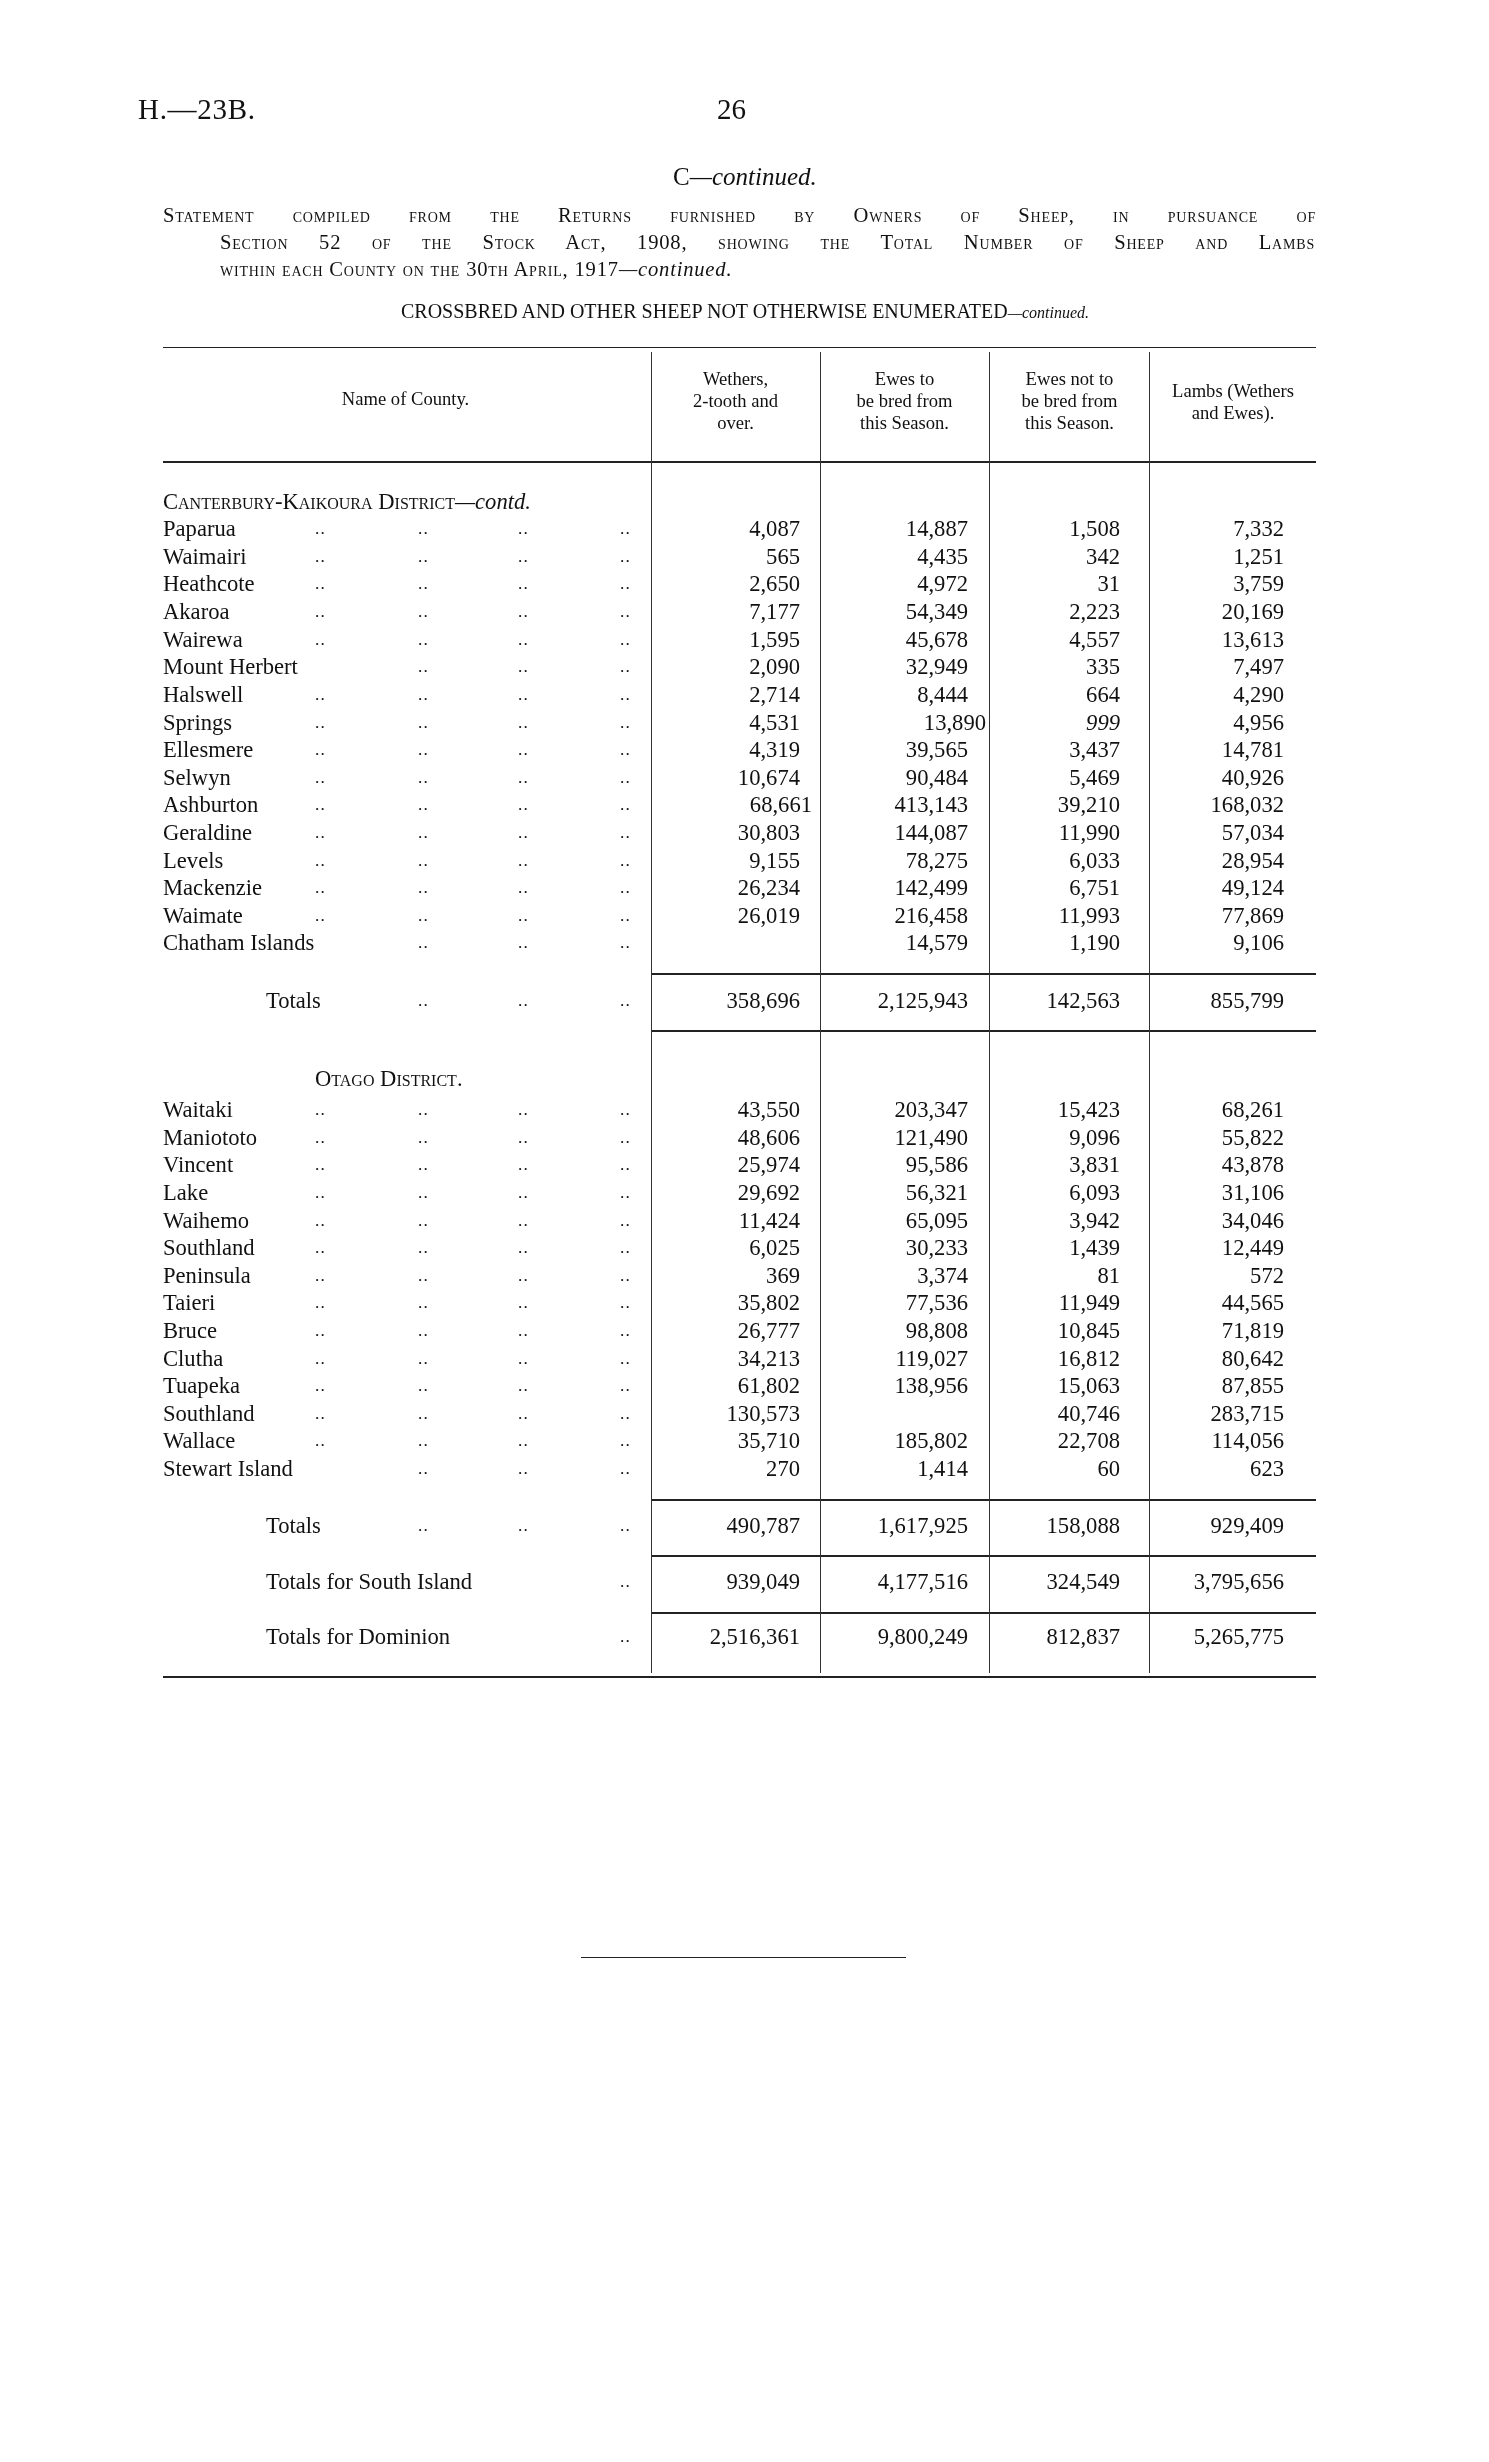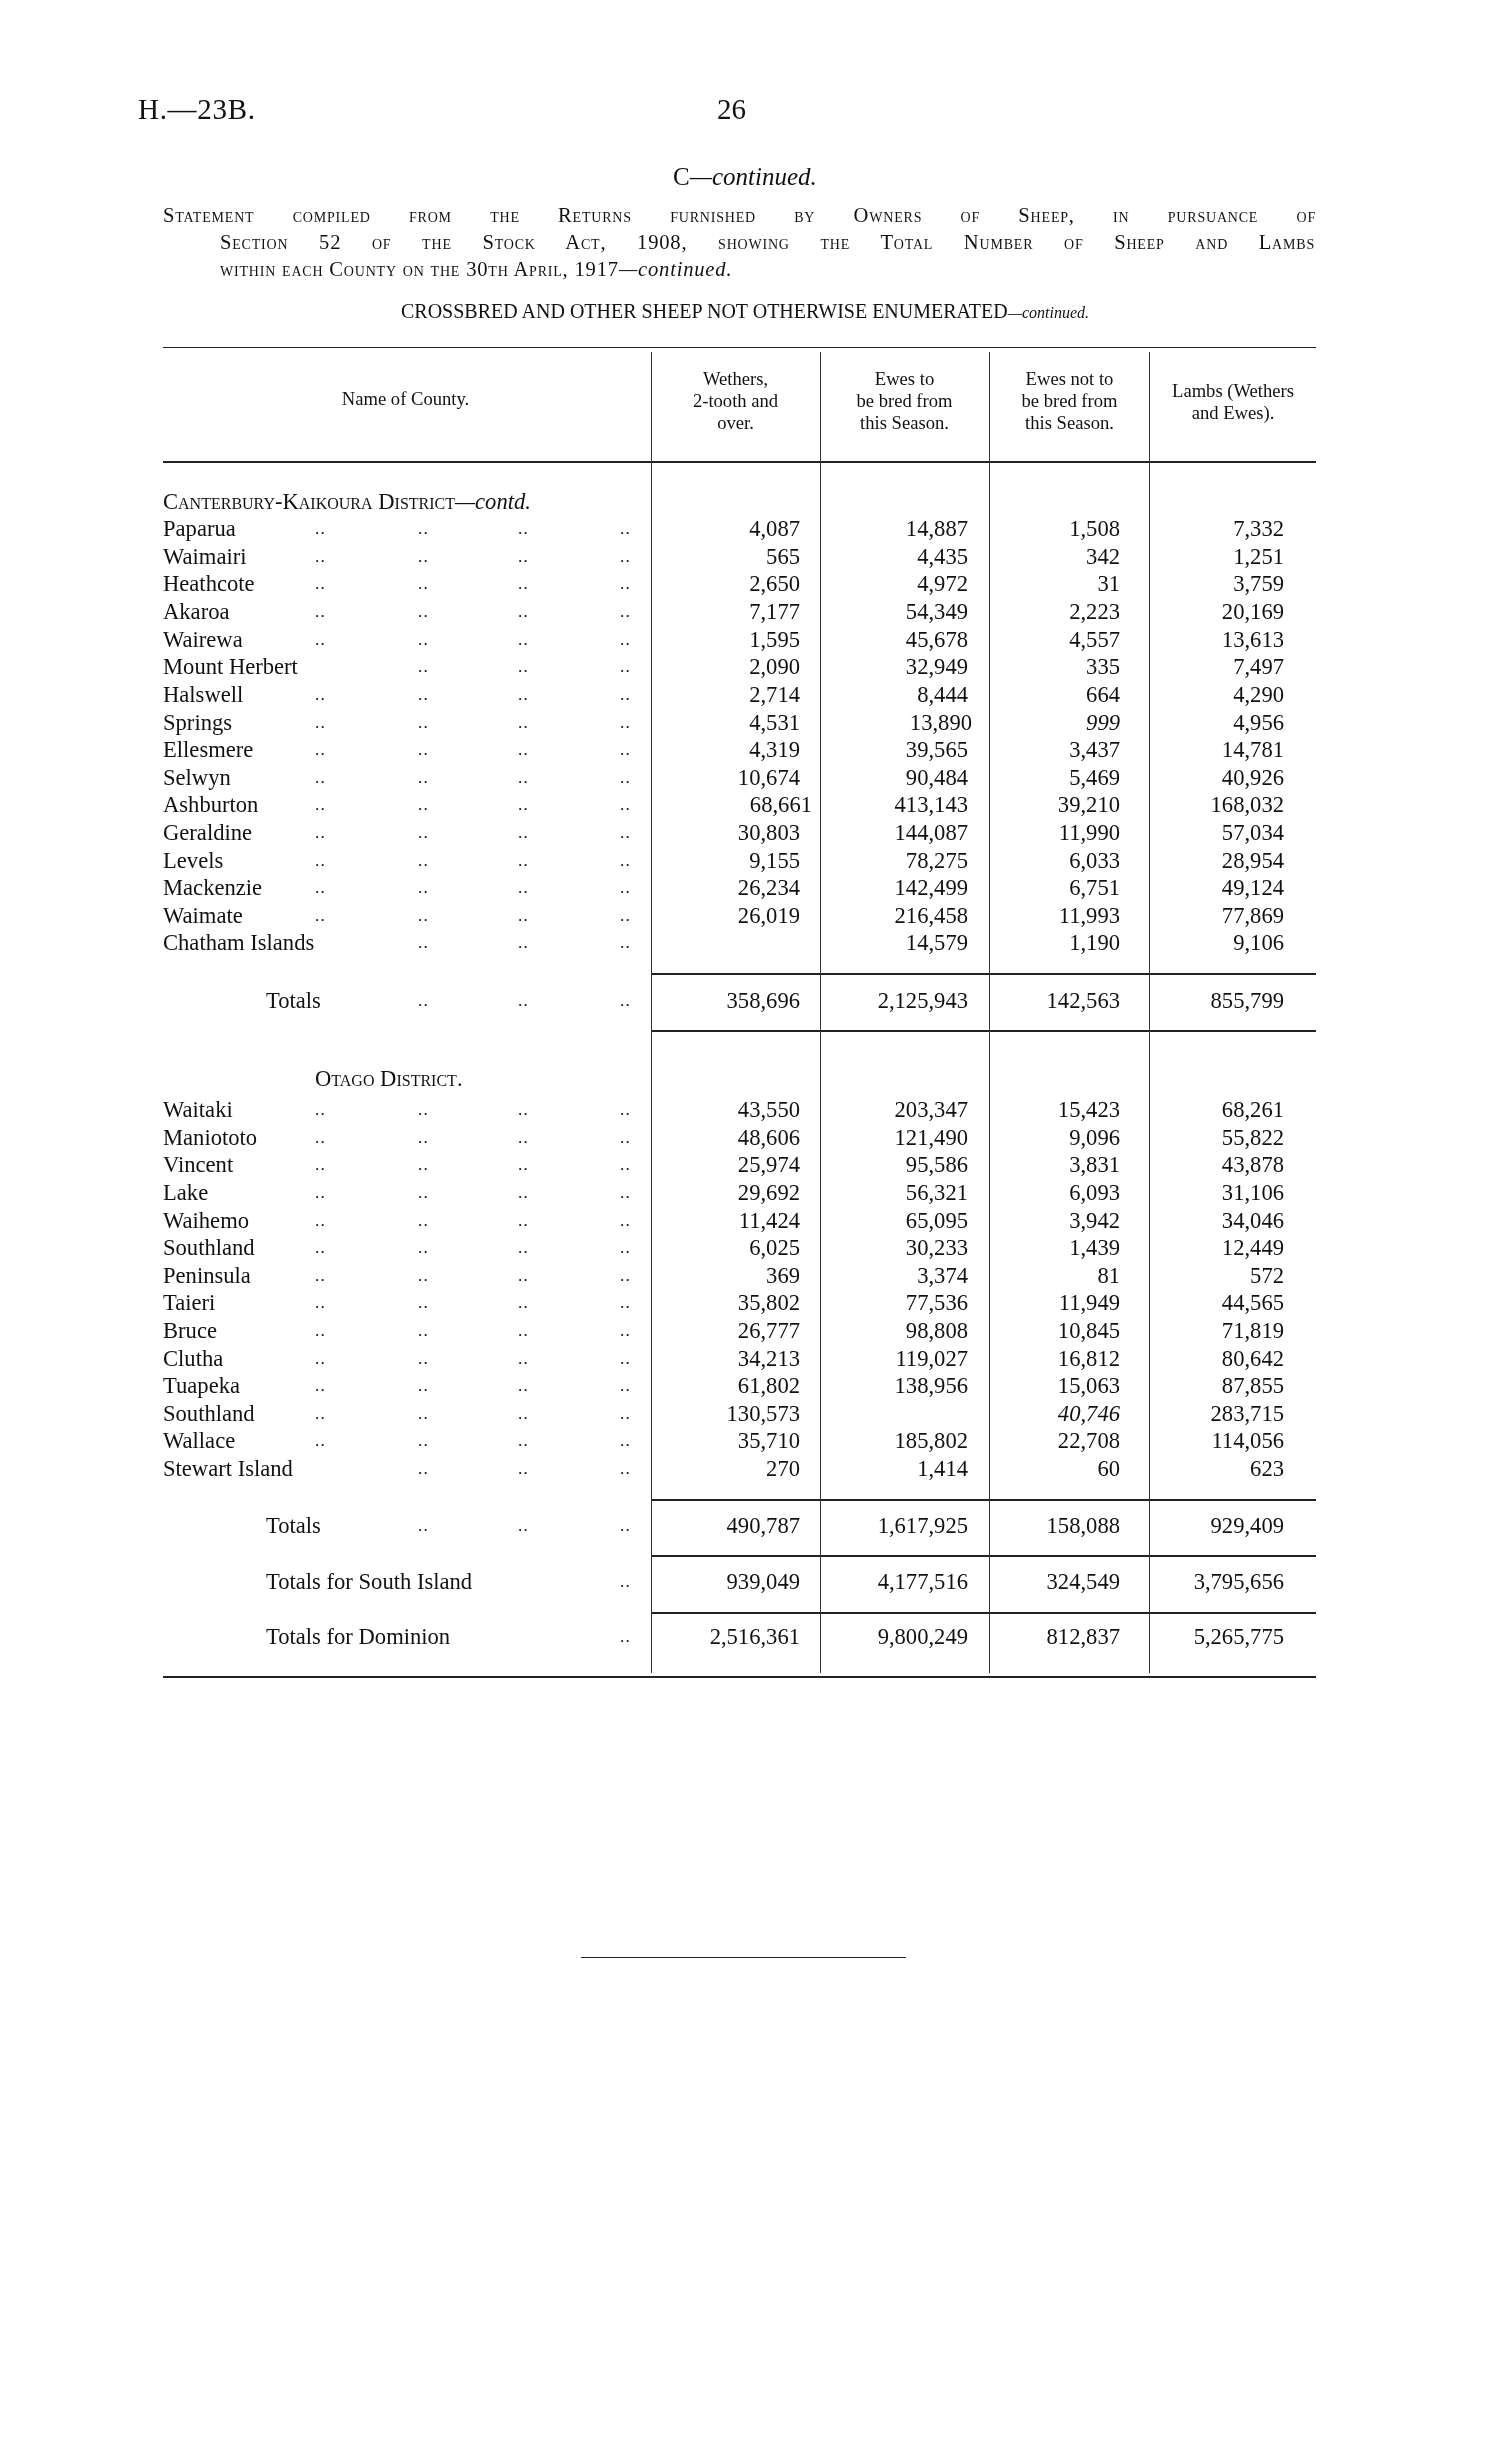--- a/index.html
+++ b/index.html
@@ -159,21 +159,21 @@
       </div>
       <div class="row" style="top: 709px;">
         <span class="name" style="left: 0px;">Springs</span>
         <div class="dots">
           <span style="left: 152px;">..</span>
           <span style="left: 255px;">..</span>
           <span style="left: 355px;">..</span>
           <span style="left: 457px;">..</span>
         </div>
         <span class="num" style="left: 0px; width: 637px;">4,531</span>
-        <span class="num" style="left: 4px; width: 805px;">13,890</span>
+        <span class="num" style="left: 18px; width: 805px;">13,890</span>
         <span class="num" style="left: 0px; width: 957px; font-style: italic;">999</span>
         <span class="num" style="left: 0px; width: 1121px;">4,956</span>
       </div>
       <div class="row" style="top: 736px;">
         <span class="name" style="left: 0px;">Ellesmere</span>
         <div class="dots">
           <span style="left: 152px;">..</span>
           <span style="left: 255px;">..</span>
           <span style="left: 355px;">..</span>
           <span style="left: 457px;">..</span>
@@ -432,21 +432,21 @@
       </div>
       <div class="row" style="top: 1400px;">
         <span class="name" style="left: 0px;">Southland</span>
         <div class="dots">
           <span style="left: 152px;">..</span>
           <span style="left: 255px;">..</span>
           <span style="left: 355px;">..</span>
           <span style="left: 457px;">..</span>
         </div>
         <span class="num" style="left: 0px; width: 637px;">130,573</span>
-        <span class="num" style="left: 0px; width: 957px; font-style: italic;">40,746</span>
+        <span class="num" style="left: 0px; width: 957px;">40,746</span>
         <span class="num" style="left: 0px; width: 1121px;">283,715</span>
       </div>
       <div class="row" style="top: 1427px;">
         <span class="name" style="left: 0px;">Wallace</span>
         <div class="dots">
           <span style="left: 152px;">..</span>
           <span style="left: 255px;">..</span>
           <span style="left: 355px;">..</span>
           <span style="left: 457px;">..</span>
         </div>

